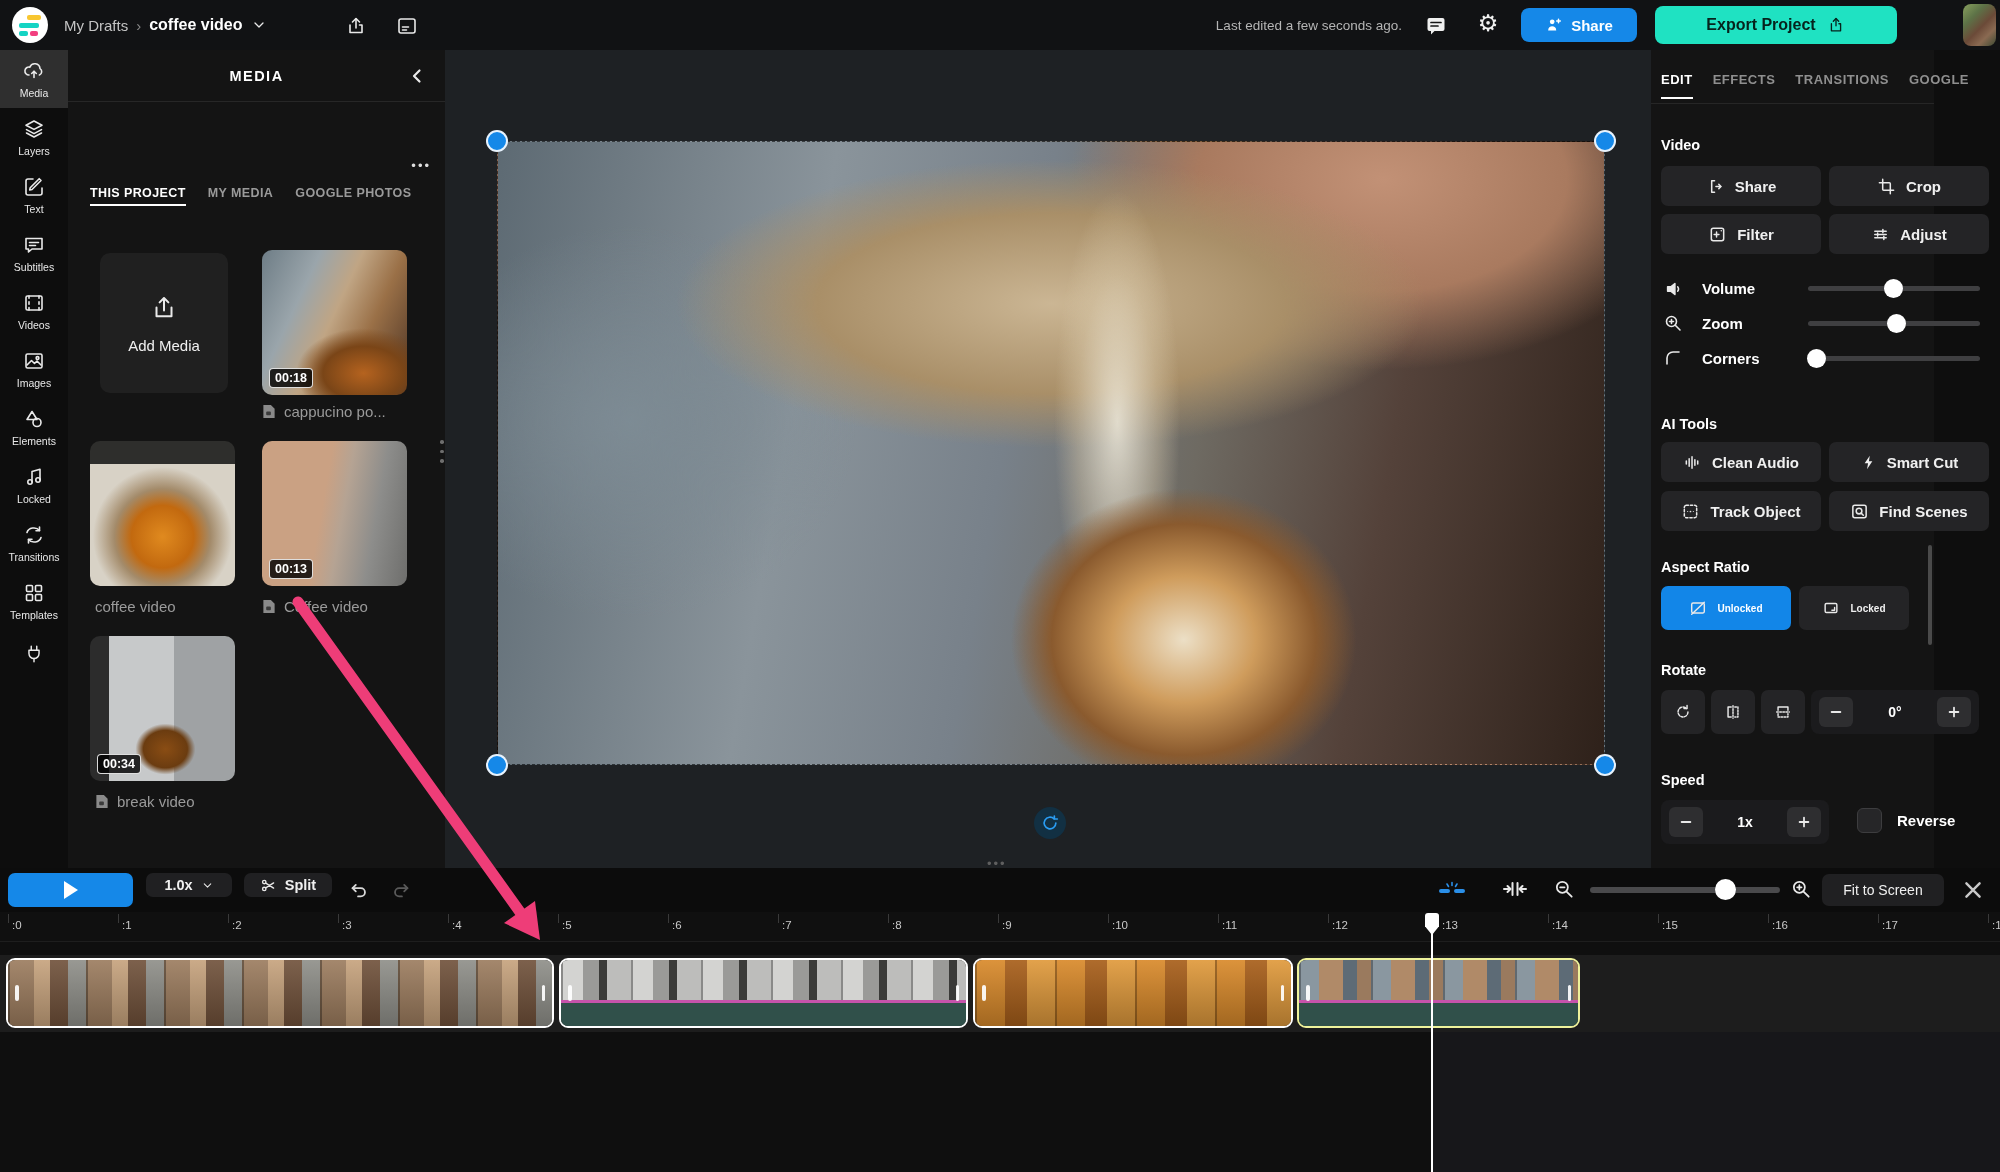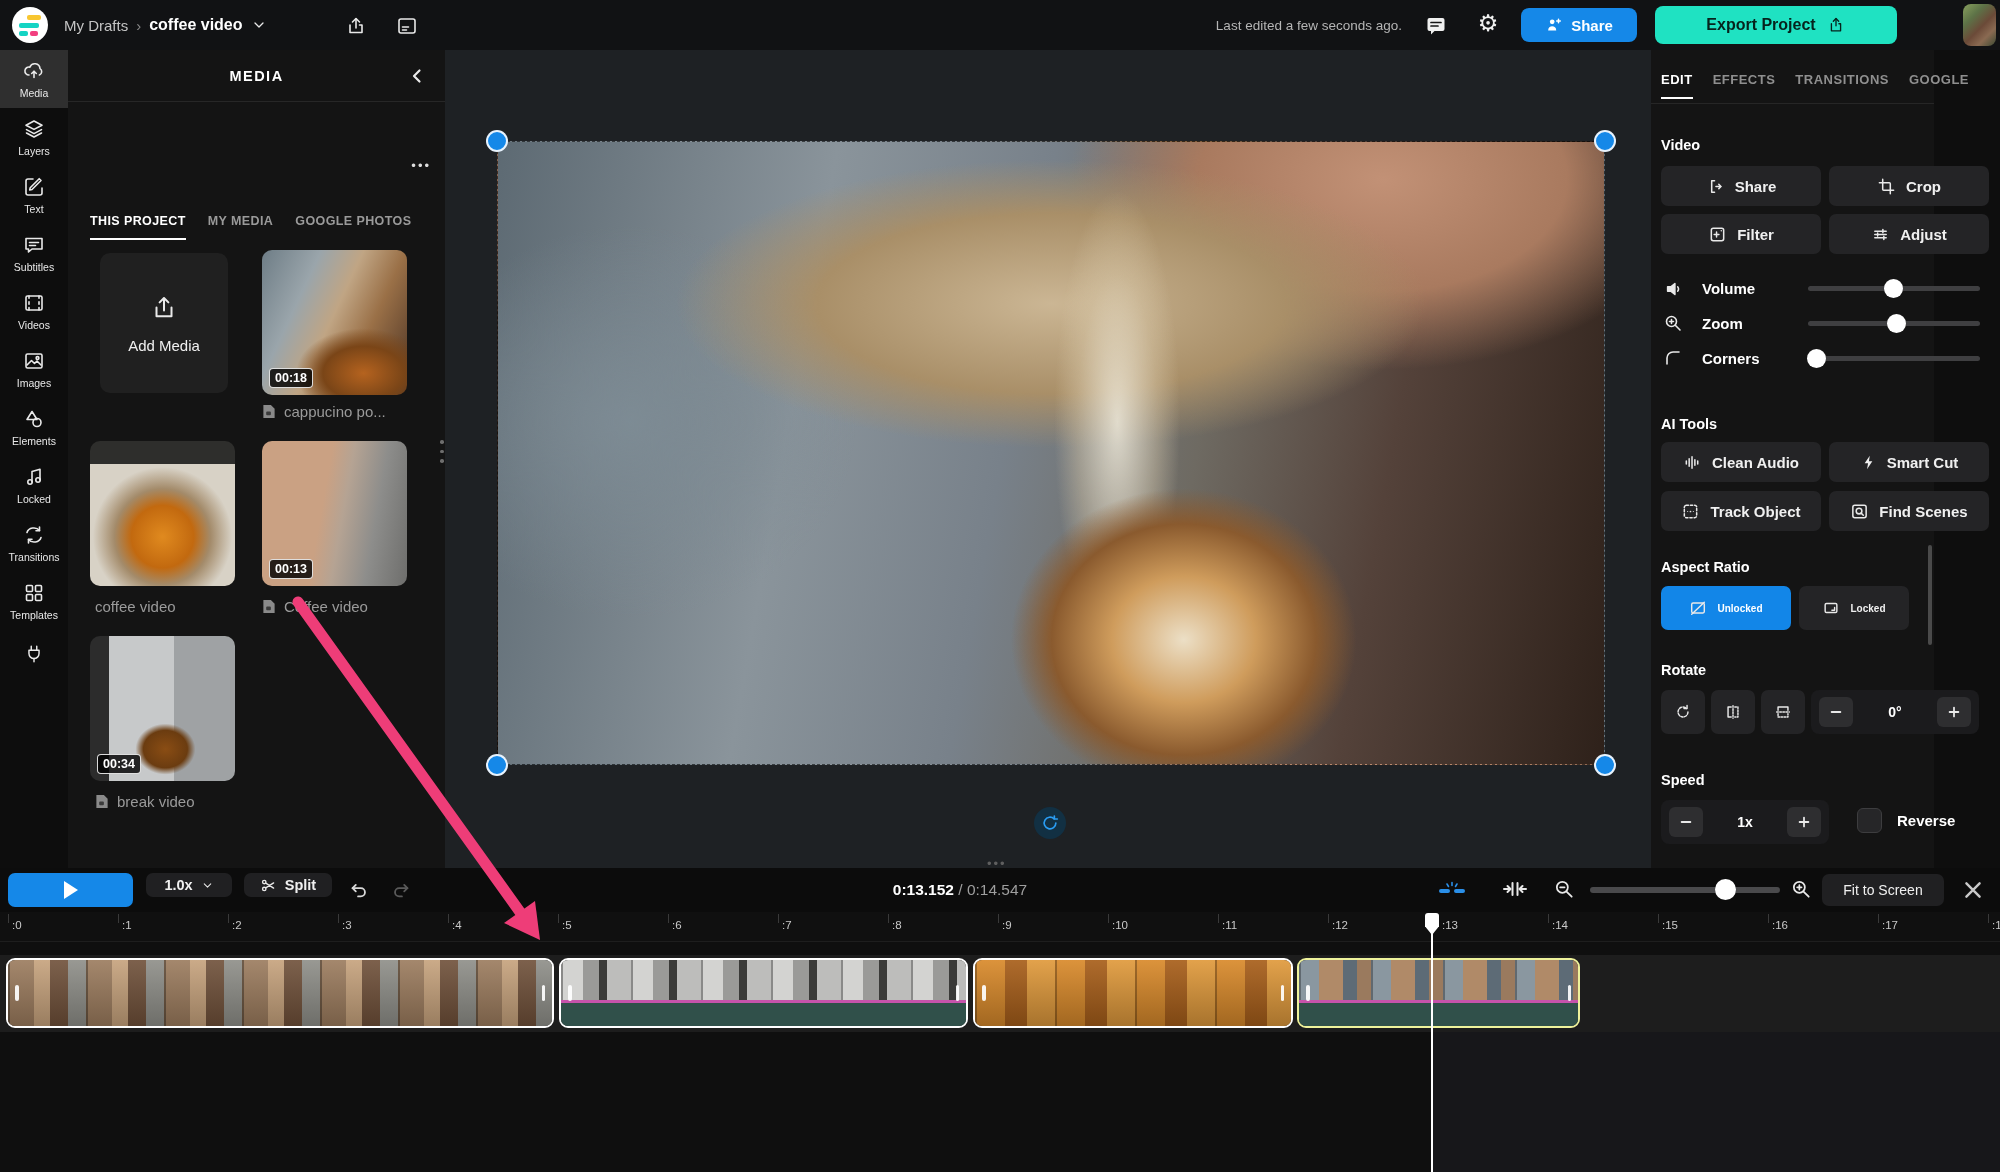--- a/index.html
+++ b/index.html
@@ -35,21 +35,21 @@
   .nav-item.active { background:#2f2f2f; }
   .nav-item span { color:#e8e8e8; font-size:10.5px; }
 
   
   .media-panel { position:absolute; left:68px; top:50px; width:377px; height:818px; background:#141414; z-index:10; }
   .mp-header { position:absolute; left:0; top:0; width:100%; height:52px; border-bottom:1px solid #272727; }
   .mp-title { position:absolute; left:0; right:0; top:18px; text-align:center; color:#fff; font-size:14.5px; font-weight:700; letter-spacing:1.5px; }
   .mp-collapse { position:absolute; right:18px; top:16px; width:20px; height:20px; cursor:pointer; }
   .mp-dots { position:absolute; right:14px; top:108px; color:#dedede; font-size:13px; letter-spacing:2px; cursor:pointer; }
   .mp-tabs { position:absolute; left:22px; top:136px; display:flex; gap:22px; }
-  .mp-tab { color:#9a9a9a; font-size:12.5px; font-weight:700; letter-spacing:.4px; padding-bottom:10px; cursor:pointer; white-space:nowrap;margin-top:28px; }
+  .mp-tab { color:#9a9a9a; font-size:12.5px; font-weight:700; letter-spacing:.4px; padding-bottom:4px; cursor:pointer; white-space:nowrap; }
   .mp-tab.active { color:#fff; border-bottom:2px solid #fff; }
   .mp-grid { position:absolute; left:22px; top:200px; width:340px; }
   .thumb { position:absolute; width:145px; height:145px; border-radius:10px; overflow:hidden; cursor:pointer; }
   .addmedia { position:absolute; left:10px; top:3px; width:128px; height:140px; background:#202020; border-radius:10px; display:flex; flex-direction:column; align-items:center; justify-content:center; gap:14px; cursor:pointer; }
   .addmedia span { color:#f0f0f0; font-size:15px; }
   .dur-badge { position:absolute; left:7px; bottom:7px; background:rgba(0,0,0,.82); border:1px solid rgba(255,255,255,.85); color:#fff; font-size:12.5px; font-weight:700; border-radius:4px; padding:2px 5px; }
   .mi-label { position:absolute; display:flex; align-items:center; gap:8px; color:#9a9a9a; font-size:15px; width:150px; white-space:nowrap; overflow:hidden; text-overflow:ellipsis; }
   .t-cappucino { background:radial-gradient(ellipse 90px 60px at 70% 85%, #b5631f 0%, #7a4517 45%, rgba(0,0,0,0) 75%), linear-gradient(115deg,#6e7d86 0%,#9aa5ab 28%,#c0a584 48%,#9a7047 68%,#4a3224 100%); }
   .t-coffee  { background:radial-gradient(circle at 50% 66%, #e08a1f 0%, #c2690f 26%, rgba(120,80,30,.55) 40%, rgba(0,0,0,0) 58%), linear-gradient(180deg,#2e2e2c 0 16%, #d8d2c6 16% 100%); }
   .t-coffee2 { background:linear-gradient(100deg,#caa183 0 42%, #b5a393 55%, #8d8d8b 75%, #6e6e6c 100%); }
@@ -584,24 +584,20 @@
           <path d="M5 10h9a4.5 4.5 0 0 1 0 9h-3"></path>
           <path d="M8.5 6.5L5 10l3.5 3.5"></path>
         </svg>
     </div>
     <div style="position:absolute; left:390px; top:11px; cursor:pointer">
       <svg class="ic" width="22" height="22" viewBox="0 0 24 24" style="stroke:#5a5a5a; stroke-width:2">
           <path d="M19 10h-9a4.5 4.5 0 0 0 0 9h3"></path>
           <path d="M15.5 6.5L19 10l-3.5 3.5"></path>
         </svg>
     </div>
-    <div class="time">
-      <span class="cur">0:13.152</span>
-        <span class="rest"> / 0:14.547</span>
-    </div>
     <div style="position:absolute; left:1438px; top:13px; cursor:pointer">
       <svg width="28" height="18" viewBox="0 0 28 18">
           <path d="M3 10h7M18 10h7" stroke="#2a8fe8" stroke-width="4" stroke-linecap="round"></path>
           <path d="M9 3l1.5 2.5M19 3l-1.5 2.5M14 1.5v3" stroke="#2a8fe8" stroke-width="1.6" stroke-linecap="round"></path>
         </svg>
     </div>
     <div style="position:absolute; left:1502px; top:10px; cursor:pointer">
       <svg class="ic" width="26" height="22" viewBox="0 0 26 22" style="stroke-width:2">
           <path d="M2 11h6M5.5 8l3 3-3 3"></path>
           <path d="M10.5 5v12M15.5 5v12"></path>

